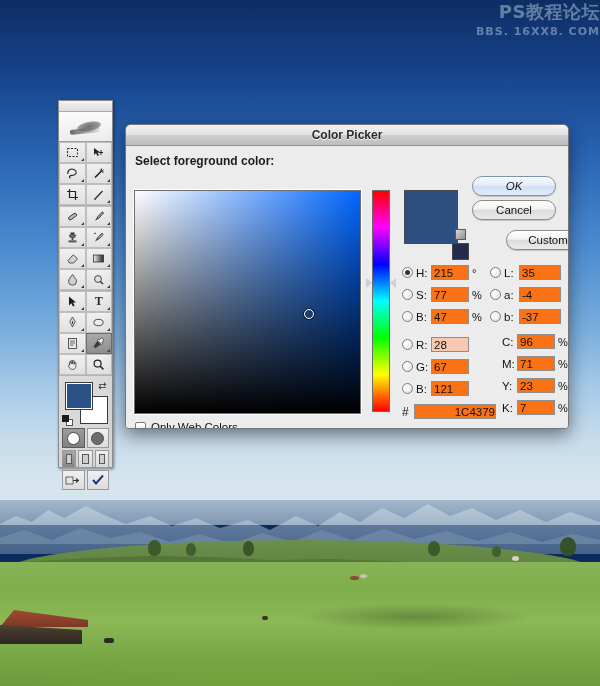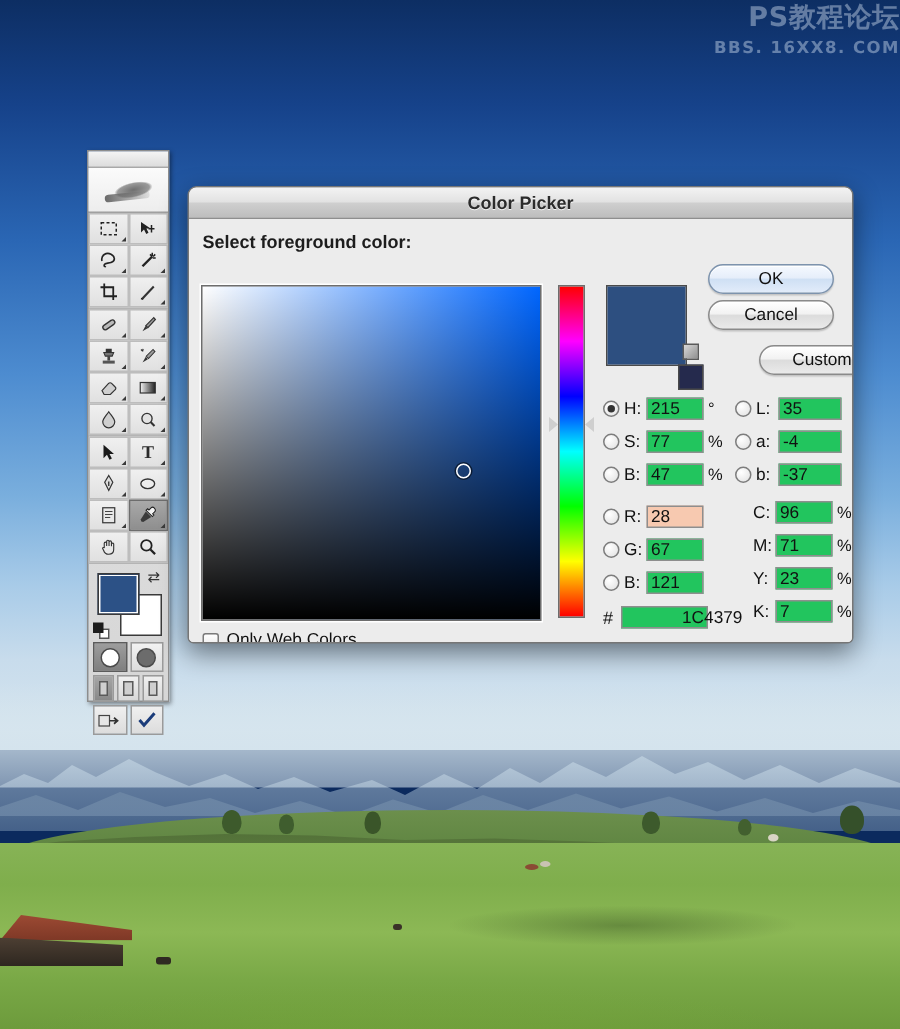--- a/index.html
+++ b/index.html
@@ -262,20 +262,21 @@
     border:1px solid #8a8a8a;border-radius:10px;
     background:linear-gradient(180deg,#ffffff 0%,#f2f2f2 45%,#dcdcdc 52%,#eaeaea 100%);
     box-shadow:0 1px 1px rgba(0,0,0,.18), 0 1px 0 rgba(255,255,255,.9) inset;
     font-size:11.5px;color:#111;
     display:flex;align-items:center;justify-content:center;
     box-sizing:border-box;cursor:default;
   }
   .btn.primary{
     background:linear-gradient(180deg,#f5f9ff 0%,#e6eefa 45%,#cfe0f4 52%,#e2ecfa 100%);
     border-color:#7d93ad;
+    font-style:italic;
   }
   .btn-ok{left:346px;top:30px;}
   .btn-cancel{left:346px;top:54px;}
   .btn-custom{left:346px;top:84px;margin-left:34px;}
 
   
   .fields{position:absolute;left:276px;top:117px;width:160px;height:150px;}
   .frow{position:absolute;height:19px;display:flex;align-items:center;}
   .radio{
     width:11px;height:11px;border-radius:50%;
@@ -283,28 +284,28 @@
     background:radial-gradient(circle at 35% 32%,#ffffff,#e0e0e0);
     margin-right:3px;flex:none;position:relative;
   }
   .radio.on:after{
     content:"";position:absolute;left:2px;top:2px;width:5px;height:5px;
     border-radius:50%;background:#333;
   }
   .flab{font-size:11.5px;color:#111;width:15px;text-align:left;flex:none;}
   .flab.r{width:15px;}
   .inp{
-    height:15px;border:1px solid #8e8e8e;background:#22c55e;
+    height:15px;border:1px solid #8e8e8e;background:#f97316;
     box-sizing:border-box;font-size:11.5px;color:#111;
     padding:0 2px;line-height:14px;
     font-family:"Liberation Sans", sans-serif;
   }
   .inp.w38{width:38px;}
   .inp.w42{width:42px;}
-  .inp.w58{width:58px;padding-left:40px;}
+  .inp.w58{width:82px;padding-left:40px;}
   .inp.hl{background:#f7c9b0;}
   .unit{font-size:11px;color:#111;margin-left:3px;}
 
   
   .hexrow{position:absolute;left:276px;top:258px;display:flex;align-items:center;}
   .hexrow .hash{font-size:12px;color:#111;margin-right:5px;}
 
   
   .owc{position:absolute;left:9px;top:275px;display:flex;align-items:center;}
   .cbx{

